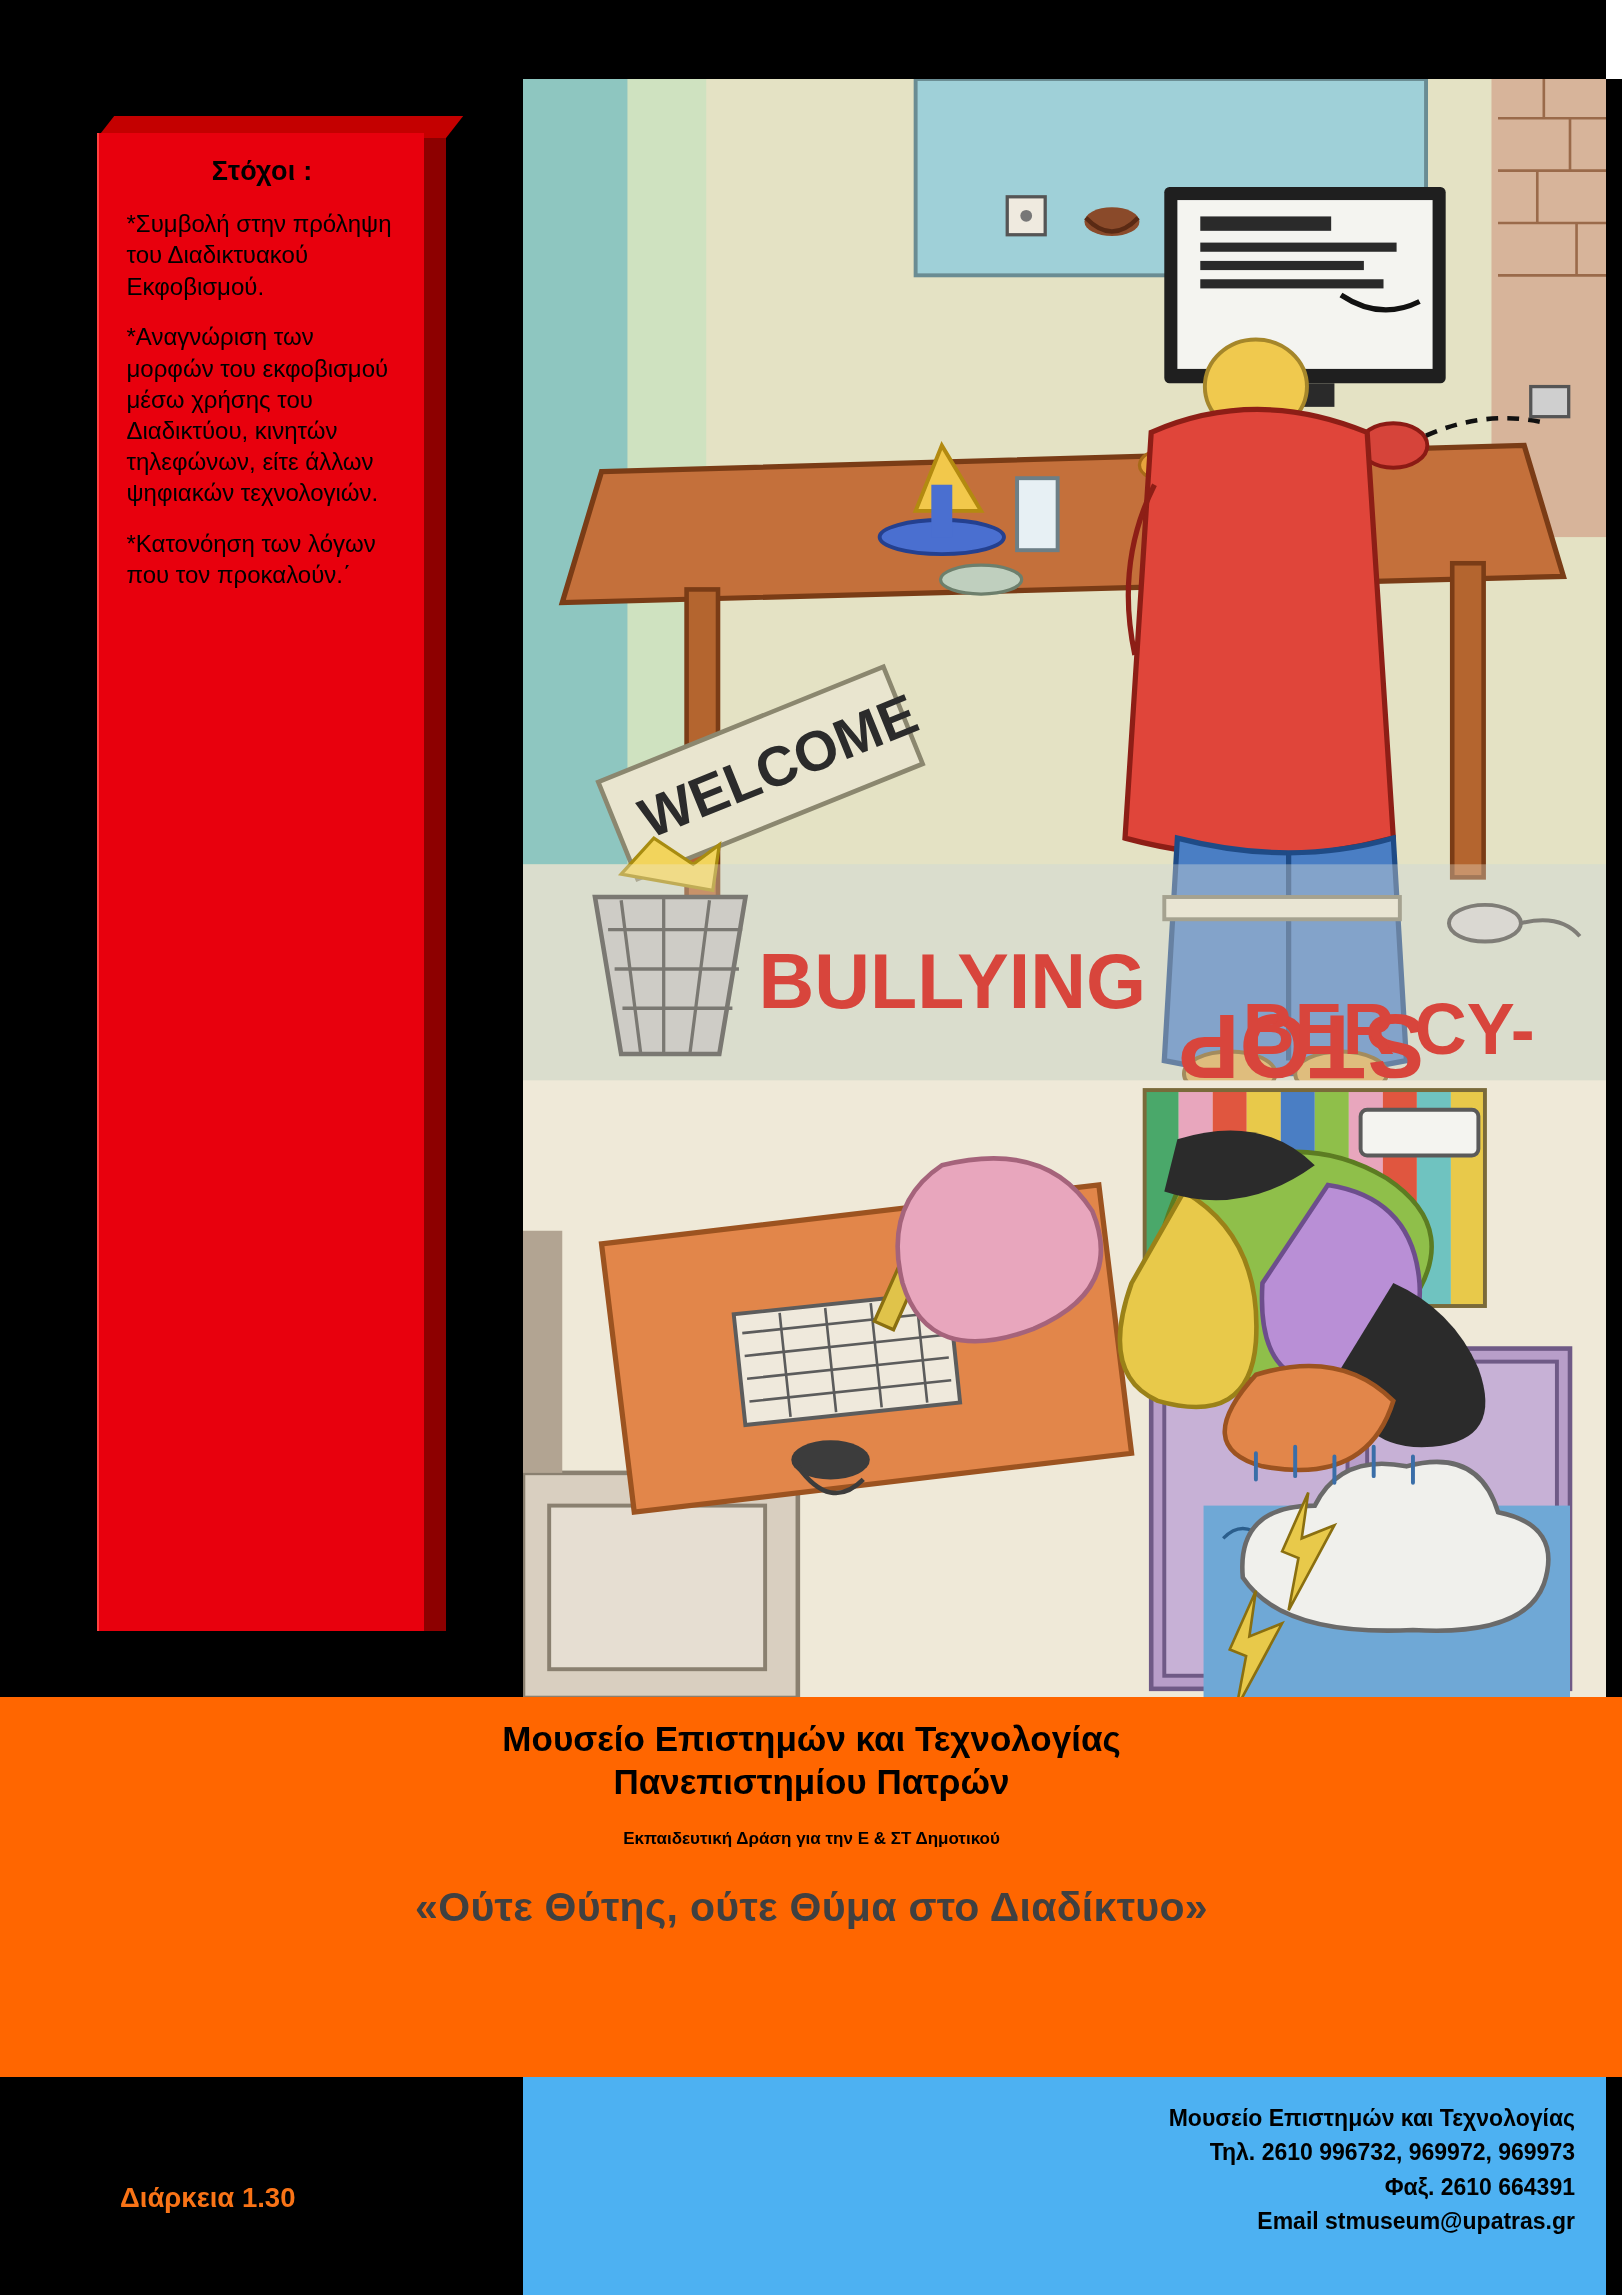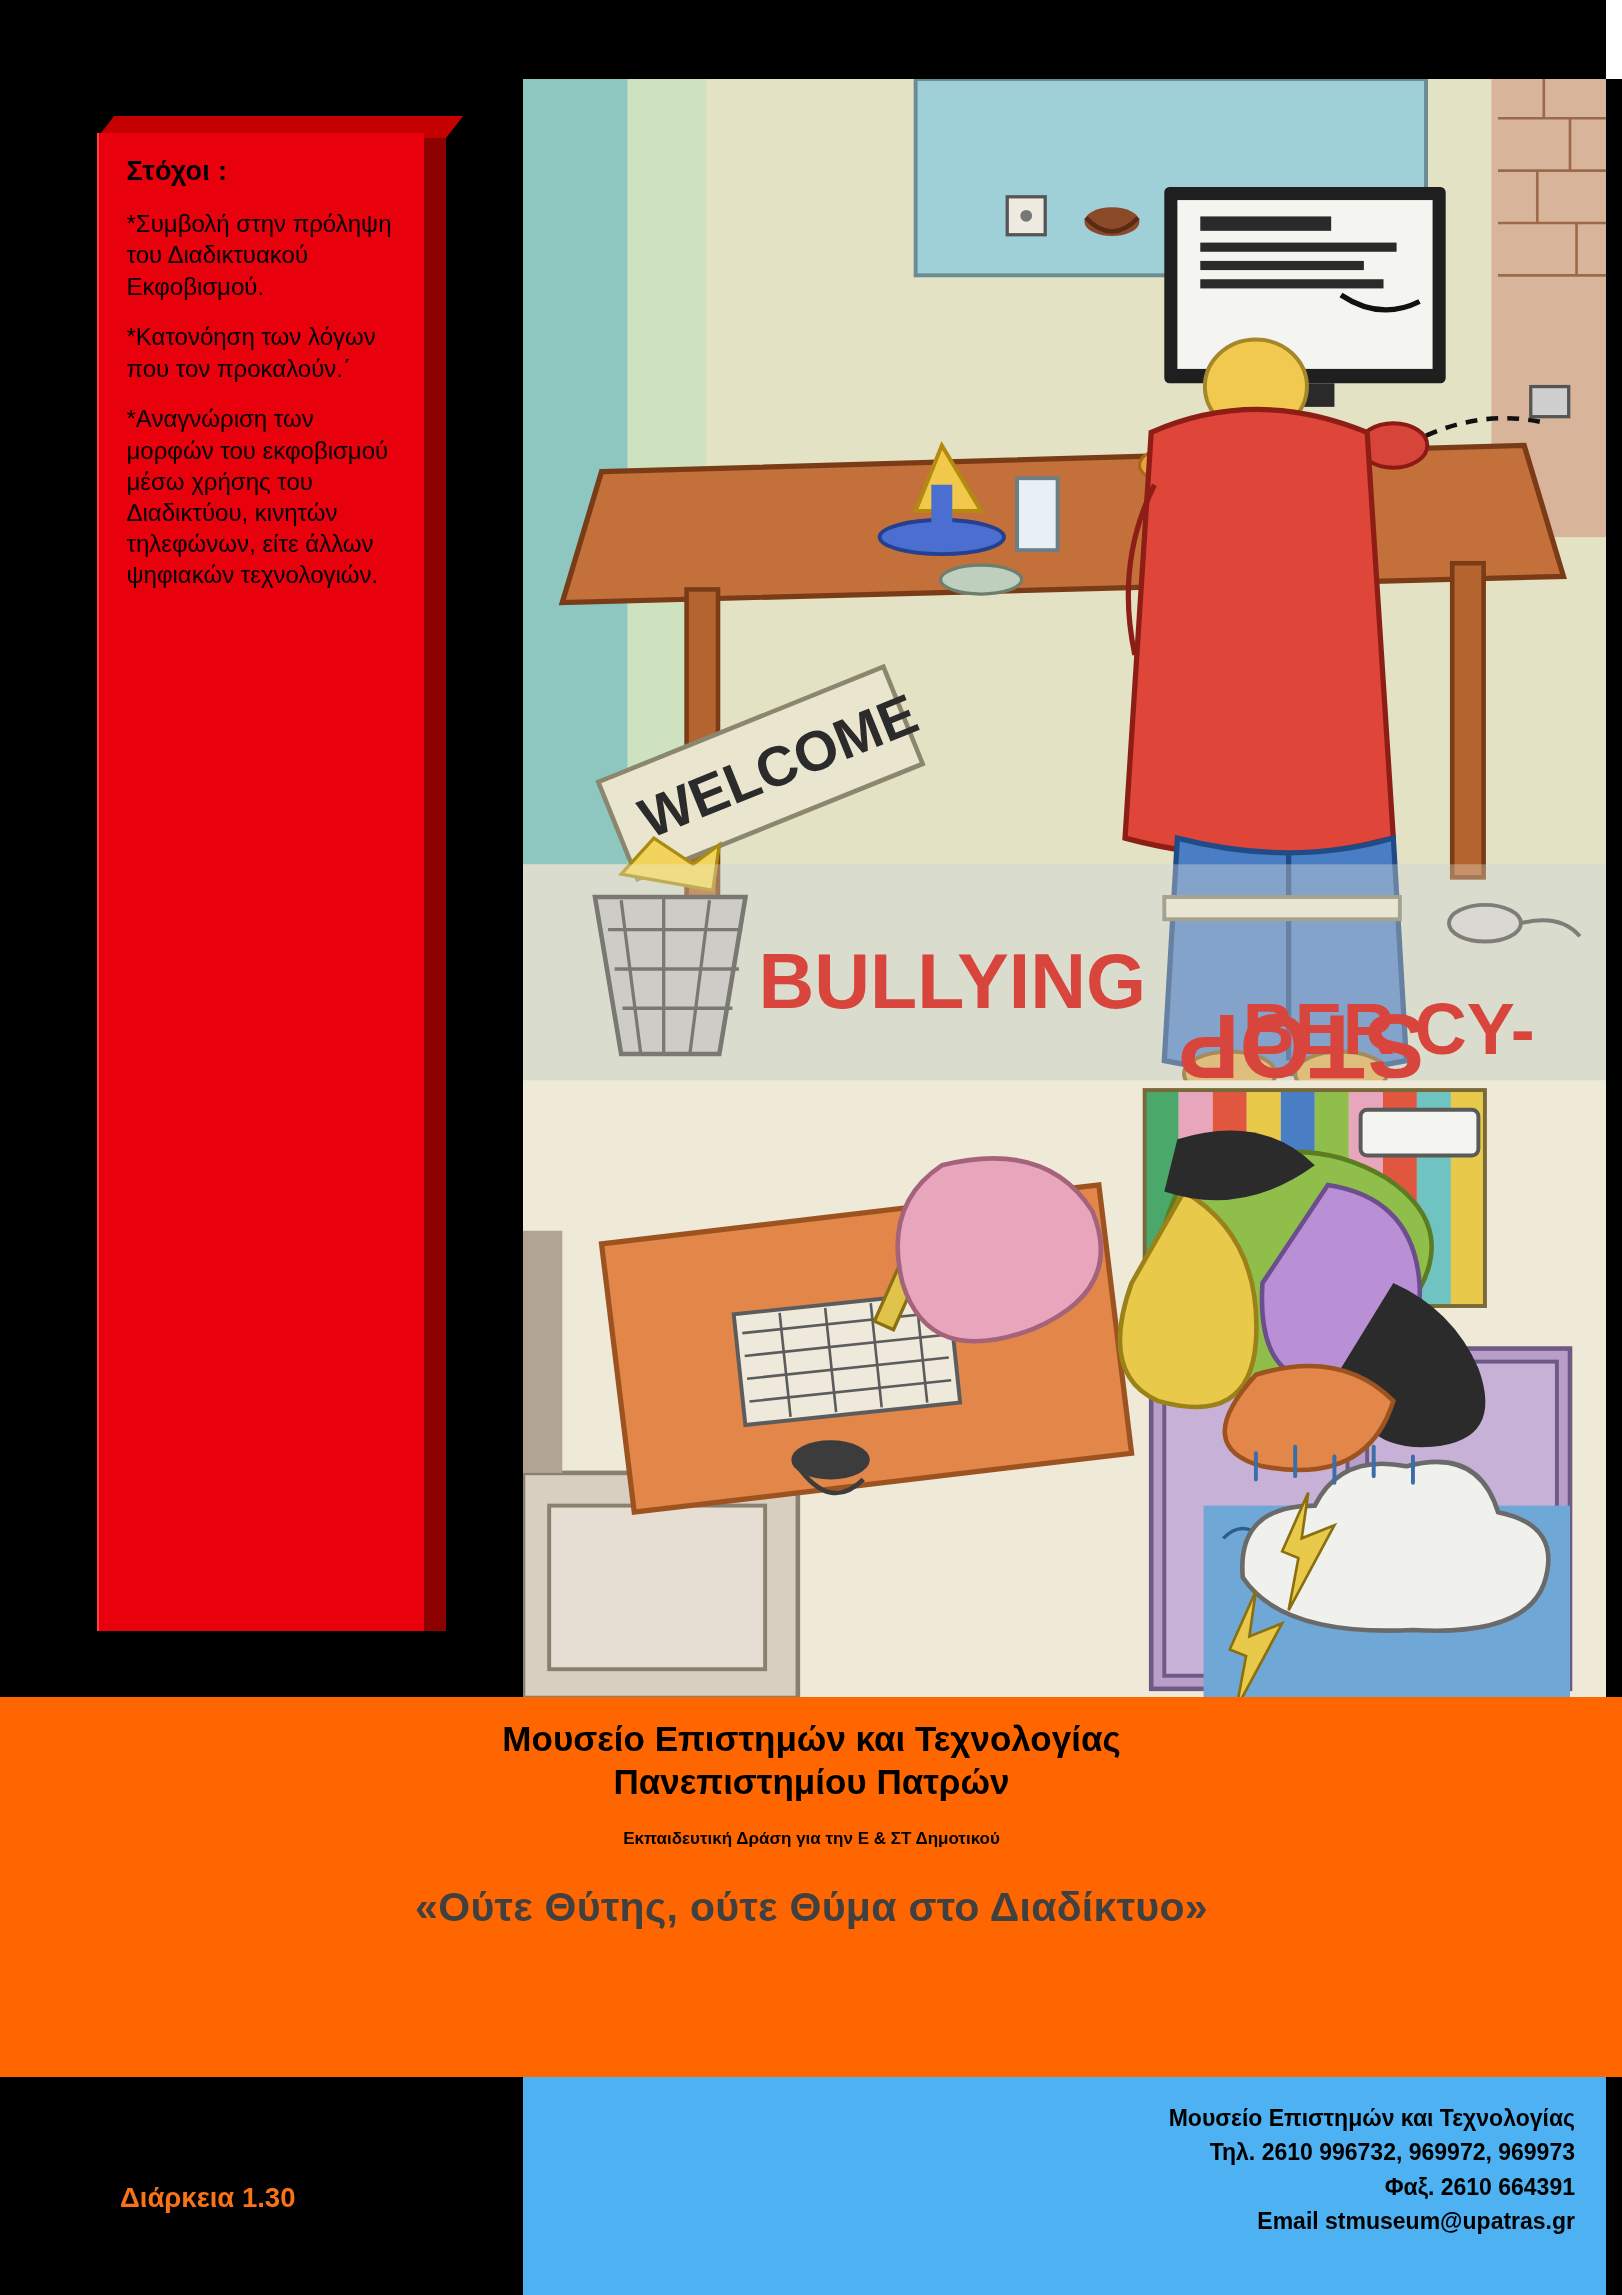--- a/index.html
+++ b/index.html
@@ -68,20 +68,21 @@
     box-sizing: border-box;
     padding: 23.6px 26px 13px 27.5px;
     color: #000;
   }
   .plaque h1 {
     margin: 0 0 22px 0;
     font-size: 27px;
     font-weight: bold;
     line-height: 1.1;
     letter-spacing: 0.3px;
+    text-align: center;
   }
   .plaque p {
     margin: 0 0 19.6px 0;
     font-size: 24px;
     line-height: 1.30;
     font-weight: normal;
   }
 
   
   .artwork {
@@ -172,22 +173,22 @@
 <div class="page">
 
   <div class="top-white-strip"></div>
 
   <div class="plaque-wrap">
     <div class="plaque-shadow"></div>
     <div class="plaque-top"></div>
     <div class="plaque">
       <h1>Στόχοι :</h1>
       <p>*Συμβολή στην πρόληψη του Διαδικτυακού Εκφοβισμού.</p>
+      <p>*Αναγνώριση των μορφών του εκφοβισμού μέσω  χρήσης του  Διαδικτύου, κινητών τηλεφώνων, είτε άλλων ψηφιακών τεχνολογιών.</p>
       <p>*Κατονόηση των λόγων που τον προκαλούν.΄</p>
-      <p>*Αναγνώριση των μορφών του εκφοβισμού μέσω  χρήσης του  Διαδικτύου, κινητών τηλεφώνων, είτε άλλων ψηφιακών τεχνολογιών.</p>
     </div>
   </div>
 
   <div class="artwork">
     <svg class="art-svg" viewBox="0 0 1655 2474" preserveAspectRatio="none">
 
       <rect x="0" y="0" width="1655" height="1200" fill="#e4e2c4"></rect>
       <rect x="0" y="0" width="160" height="1200" fill="#8ec6c0"></rect>
       <rect x="160" y="0" width="120" height="1200" fill="#cfe2c0"></rect>
       <rect x="1480" y="0" width="175" height="700" fill="#d7b49a"></rect>

